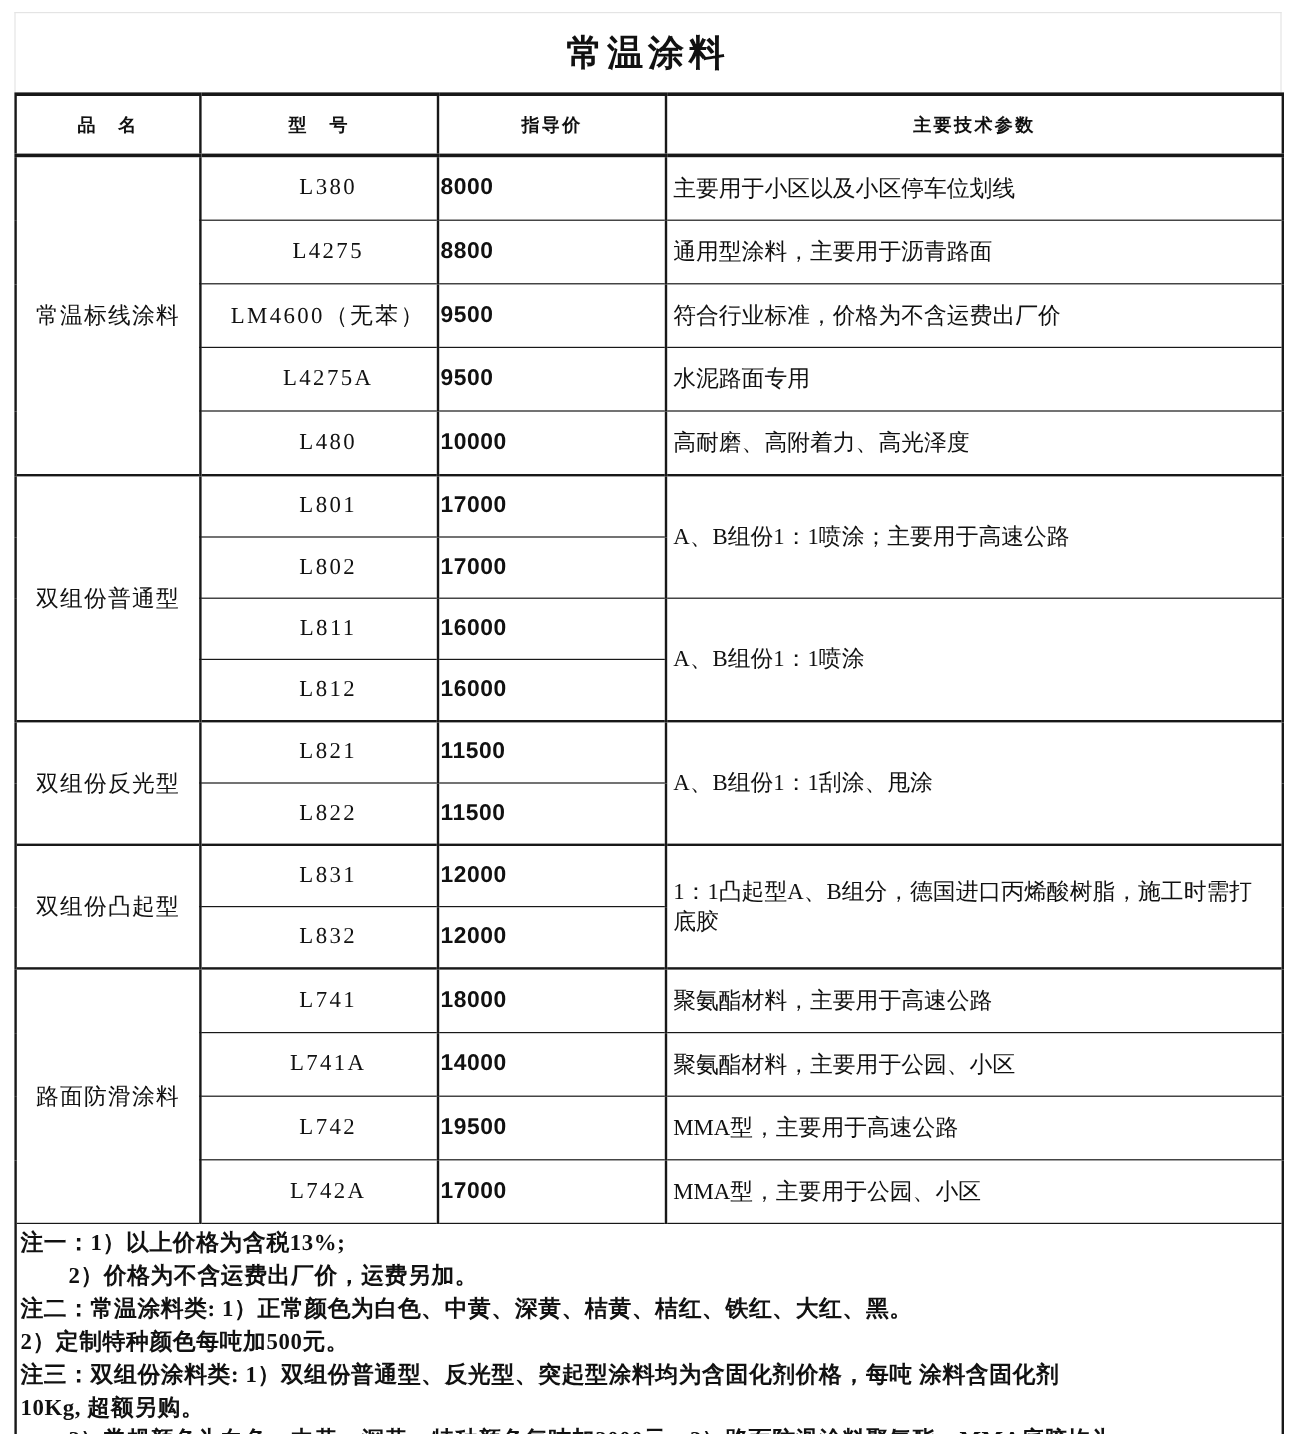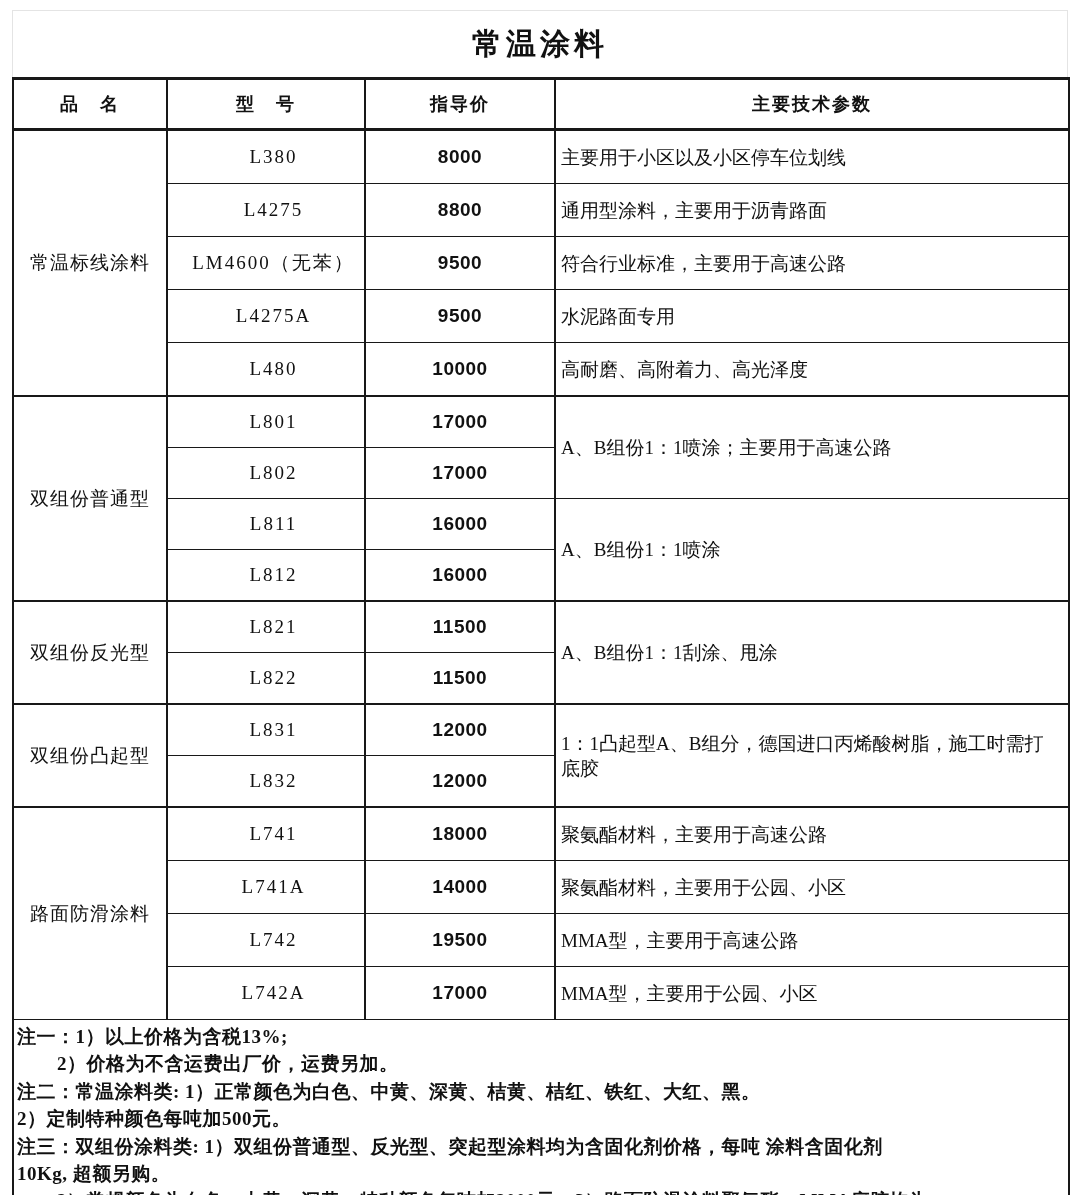--- a/index.html
+++ b/index.html
@@ -30,21 +30,21 @@
     width: 1056px;
     table-layout: fixed;
     border-collapse: collapse;
     border: 2px solid #181818;
   }
   table.price-table th {
     border: 2px solid #181818;
     border-top-width: 3px;
     border-bottom-width: 3px;
     height: 46px;
-    font-size: 18px;
+    font-size: 15px;
     font-weight: bold;
     letter-spacing: 2px;
     text-align: center;
     background: #ffffff;
   }
   table.price-table td {
     border: solid #181818;
     border-width: 1px 2px;
     height: 48px;
     font-size: 19px;
@@ -55,21 +55,20 @@
   td.category {
     text-align: center;
     letter-spacing: 1px;
   }
   td.model {
     text-align: center;
     letter-spacing: 2px;
     padding-left: 16px;
   }
   td.price {
-    text-align: center;
     font-family: "Liberation Sans", sans-serif;
     font-weight: 600;
     font-size: 20px;
     letter-spacing: 0.5px;
   }
   td.param {
     text-align: left;
     padding: 2px 24px 2px 5px;
     line-height: 25px;
   }
@@ -120,21 +119,21 @@
         <td class="param">主要用于小区以及小区停车位划线</td>
       </tr>
       <tr>
         <td class="model">L4275</td>
         <td class="price">8800</td>
         <td class="param">通用型涂料，主要用于沥青路面</td>
       </tr>
       <tr>
         <td class="model">LM4600（无苯）</td>
         <td class="price">9500</td>
-        <td class="param">符合行业标准，主要用于高速公路</td>
+        <td class="param">符合行业标准，价格为不含运费出厂价</td>
       </tr>
       <tr>
         <td class="model">L4275A</td>
         <td class="price">9500</td>
         <td class="param">水泥路面专用</td>
       </tr>
       <tr>
         <td class="model">L480</td>
         <td class="price">10000</td>
         <td class="param">高耐磨、高附着力、高光泽度</td>

